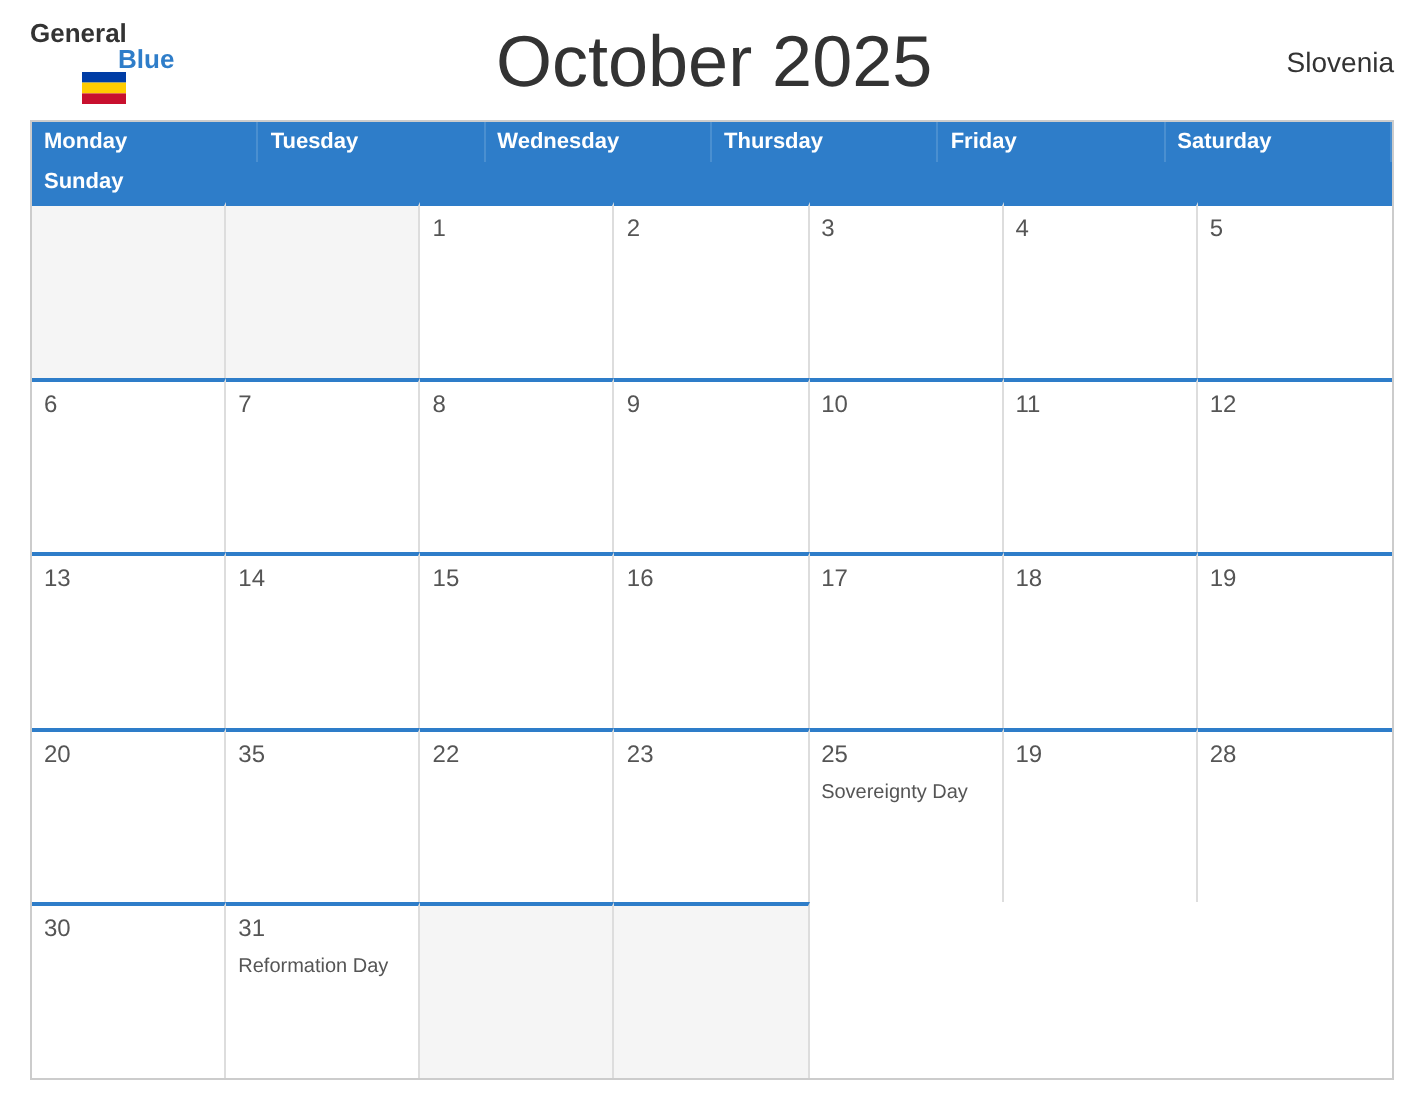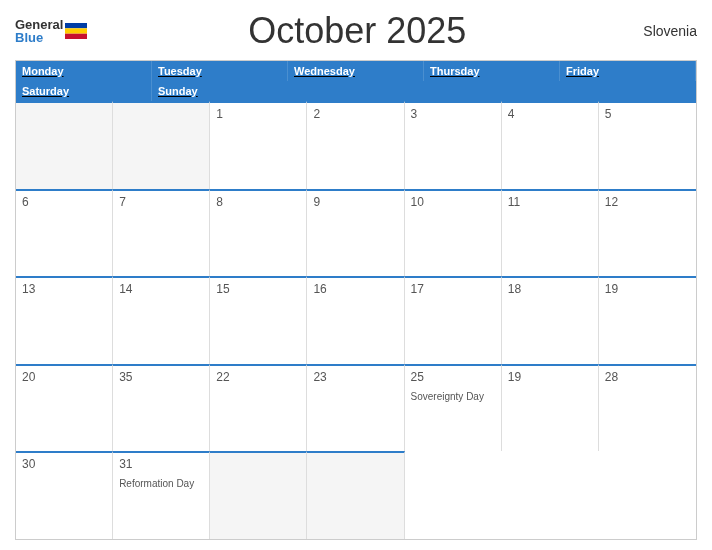--- a/index.html
+++ b/index.html
@@ -24,34 +24,36 @@
       display: flex;
       align-items: center;
       justify-content: space-between;
       margin-bottom: 8px;
     }
 
     .logo {
       display: flex;
       align-items: center;
       gap: 0px;
+      flex-direction: column;
     }
 
     .logo-text-general {
       font-size: 13px;
       font-weight: bold;
       color: #333;
       line-height: 1;
     }
 
     .logo-text-blue {
       font-size: 13px;
       font-weight: bold;
       color: #2e7dc9;
       line-height: 1;
+      margin-left: 44px;
     }
 
     .logo-flag {
       width: 22px;
       height: 16px;
       margin-left: 2px;
       position: relative;
       overflow: hidden;
     }
 
@@ -74,23 +76,22 @@
     .calendar {
       flex: 1;
       display: flex;
       flex-direction: column;
       border: 1px solid #ccc;
     }
 
     
     .days-header {
       display: grid;
-      grid-template-columns: repeat(5, 1fr);
+      grid-template-columns: repeat(6, 1fr);
       background: #2e7dc9;
-      text-decoration: underline;
     }
 
     .day-header {
       color: #fff;
       font-size: 11px;
       font-weight: bold;
       padding: 4px 6px;
       text-align: left;
       border-right: 1px solid #4a8fd0;
     }

